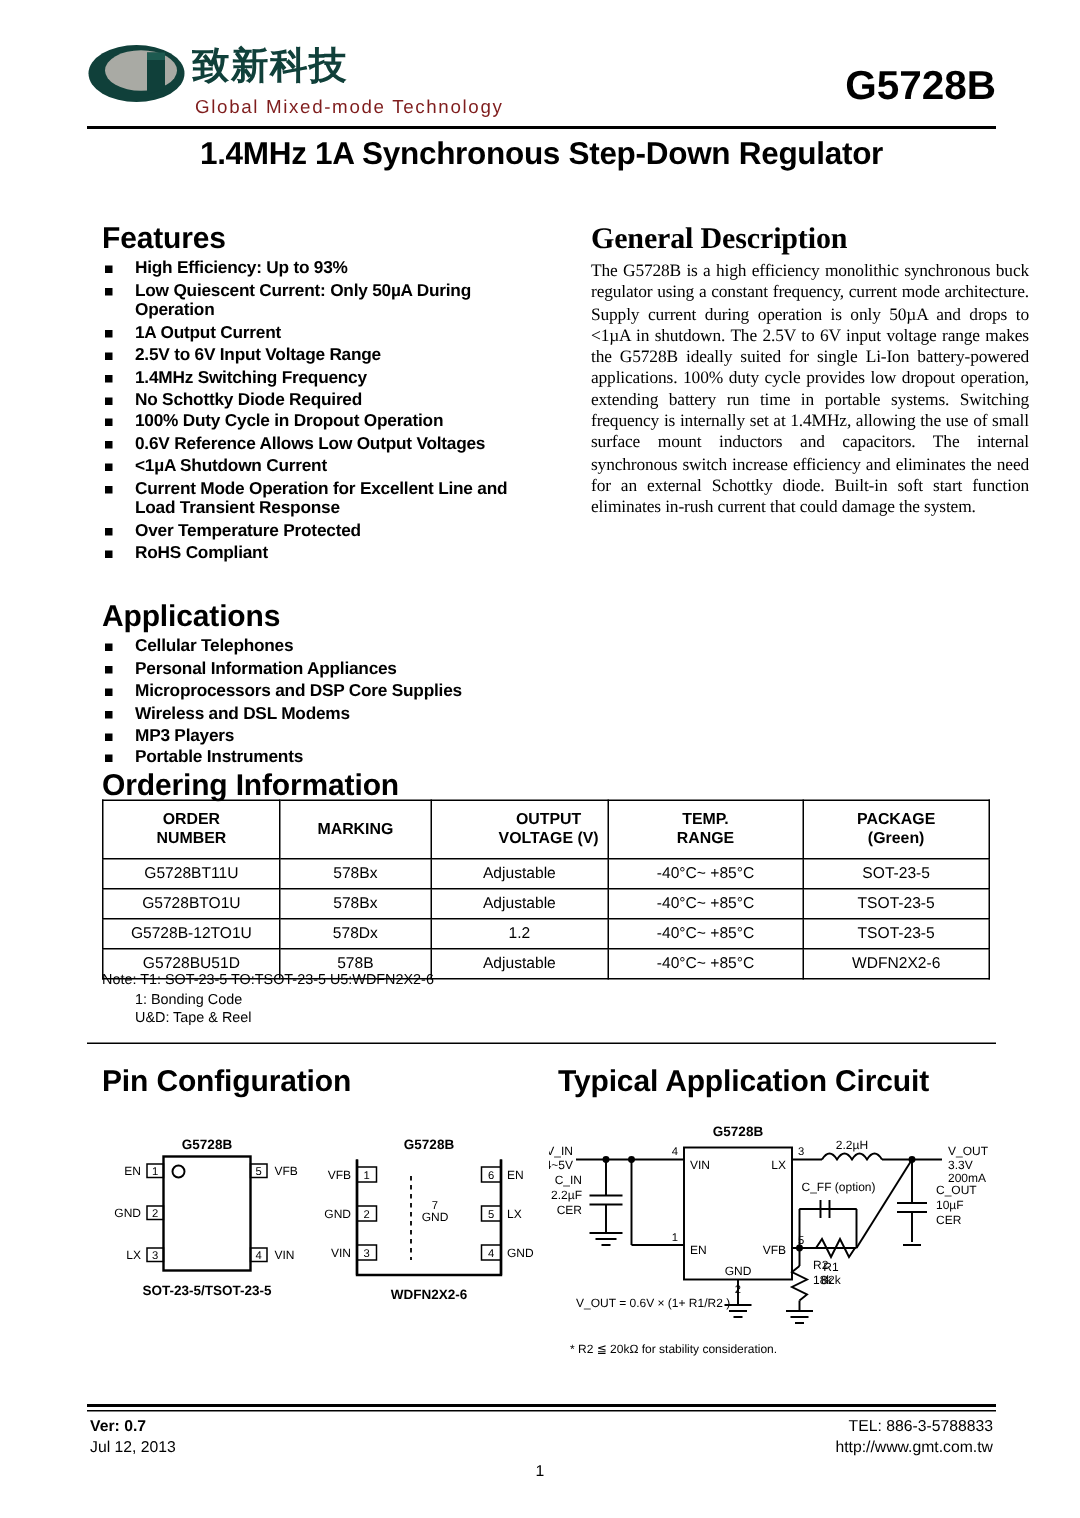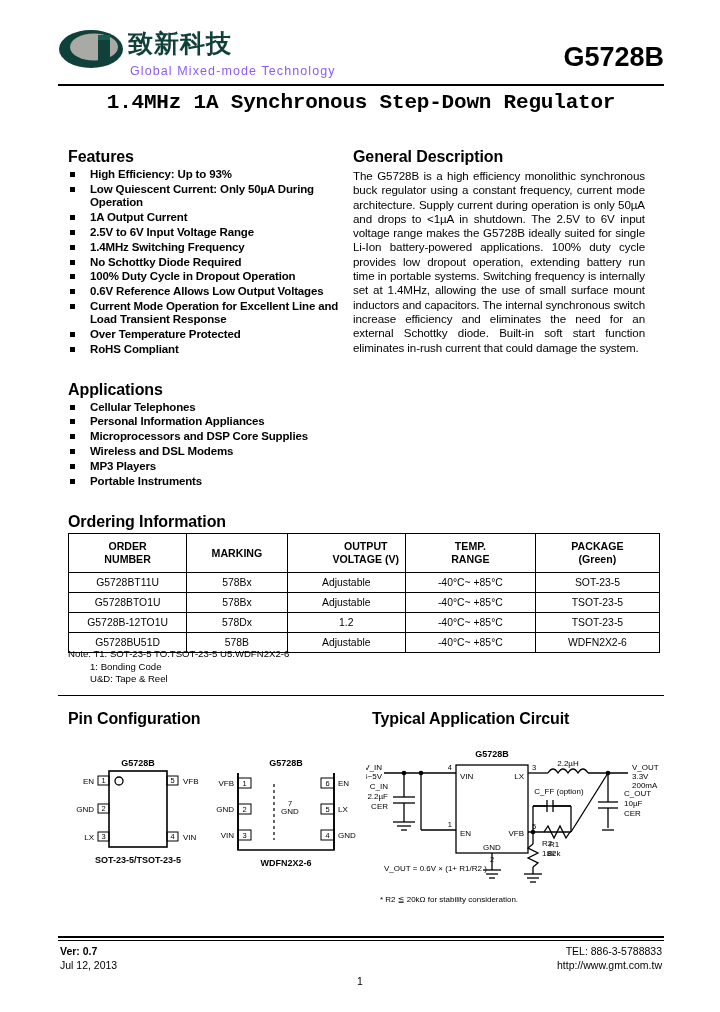--- a/index.html
+++ b/index.html
@@ -52,21 +52,21 @@
     color: #10403a;
     white-space: nowrap;
     line-height: 40px;
   }
   .brand-en {
     position: absolute;
     left: 72px; top: 40px;
     font-family: "Liberation Sans", sans-serif;
     font-size: 12.5px;
     letter-spacing: 1.1px;
-    color: #8b5cf6;
+    color: #7f1d1d;
     white-space: nowrap;
   }
   .part-number {
     position: absolute;
     right: 0; top: 20px;
     font-size: 27px;
     font-weight: bold;
     letter-spacing: 0px;
     white-space: nowrap;
   }
@@ -78,40 +78,40 @@
     background: #000;
   }
   .doc-title {
     position: absolute;
     left: 58px; top: 91px;
     width: 606px;
     text-align: center;
     font-size: 21px;
     font-weight: bold;
     letter-spacing: -0.2px;
-    font-family: Liberation Mono, monospace;
   }
 
   
   .sect-h {
-    font-size: 16px;
+    font-size: 20px;
     font-weight: bold;
     letter-spacing: -0.1px;
   }
 
   
   .col-left {
     position: absolute;
     left: 68px; top: 148px;
     width: 292px;
   }
   .col-right {
     position: absolute;
-    left: 353px; top: 148px;
+    left: 394px; top: 148px;
     width: 292px;
+    font-family: Liberation Serif, serif;
   }
   ul.bullets {
     list-style: none;
     margin: 2px 0 0 0;
     padding: 0;
   }
   ul.bullets li {
     position: relative;
     padding-left: 22px;
     font-size: 11.5px;
@@ -269,20 +269,21 @@
     <div class="sect-h">Features</div>
     <ul class="bullets" id="features-list">
         <li>High Efficiency: Up to 93%</li>
         <li>Low Quiescent Current: Only 50µA During Operation</li>
         <li>1A Output Current</li>
         <li>2.5V to 6V Input Voltage Range</li>
         <li>1.4MHz Switching Frequency</li>
         <li>No Schottky Diode Required</li>
         <li>100% Duty Cycle in Dropout Operation</li>
         <li>0.6V Reference Allows Low Output Voltages</li>
+        <li>&lt;1µA Shutdown Current</li>
         <li>Current Mode Operation for Excellent Line and Load Transient Response</li>
         <li>Over Temperature Protected</li>
         <li>RoHS Compliant</li>
       </ul>
 
     <div class="sect-h apps-head">Applications</div>
     <ul class="bullets" id="applications-list">
         <li>Cellular Telephones</li>
         <li>Personal Information Appliances</li>
         <li>Microprocessors and DSP Core Supplies</li>

